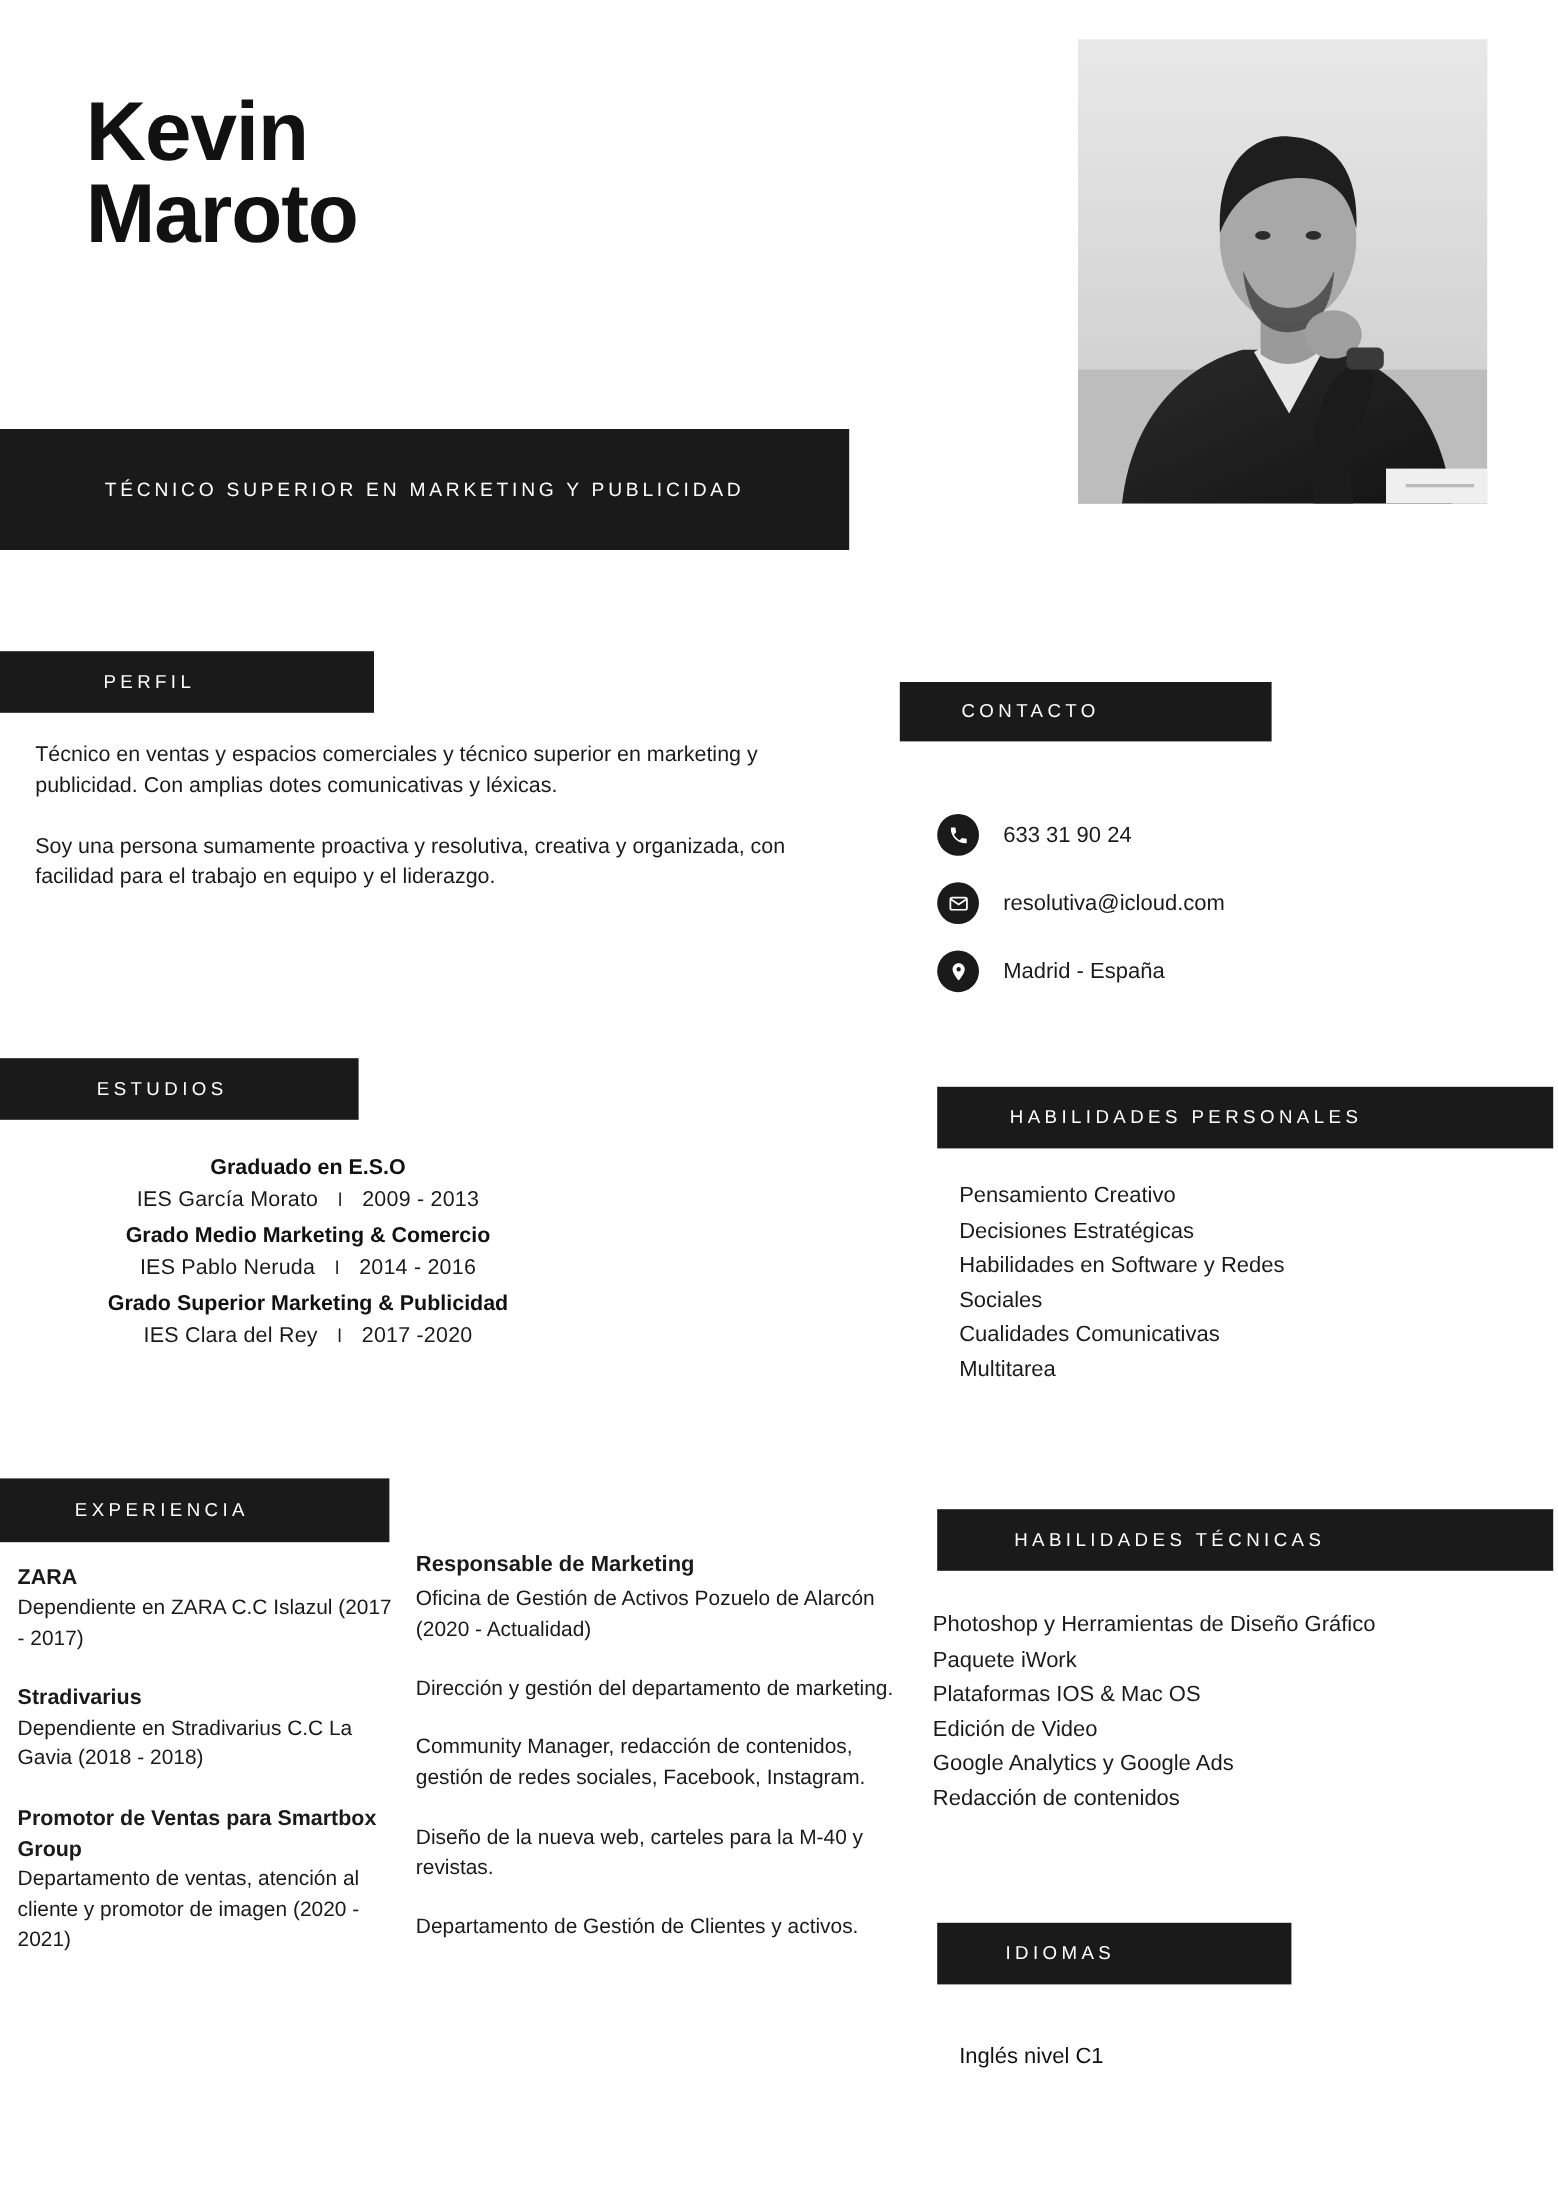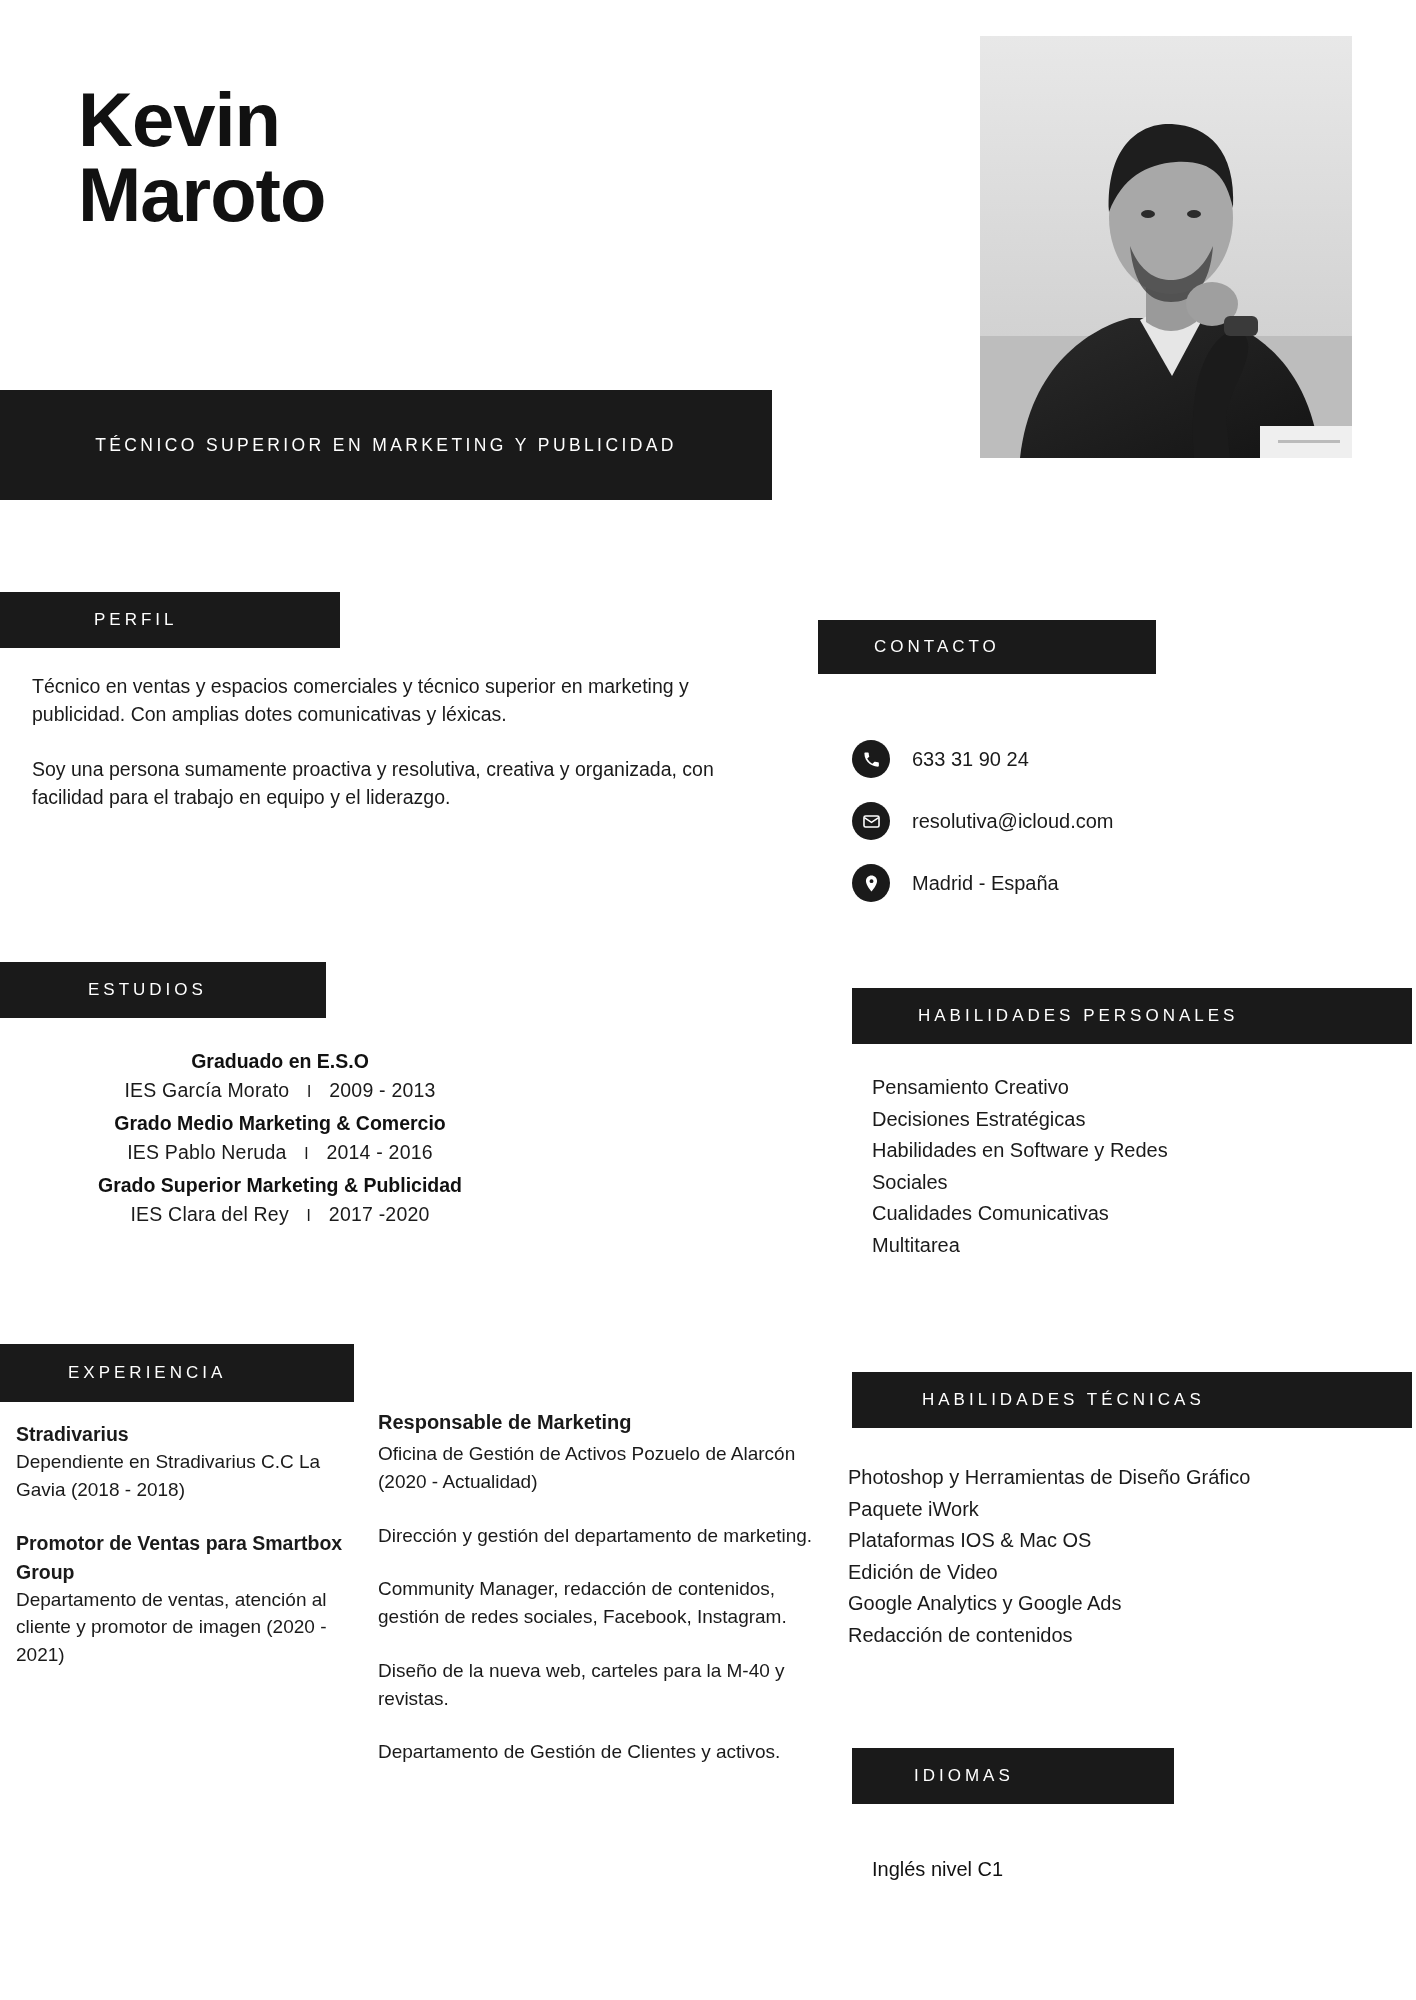--- a/index.html
+++ b/index.html
@@ -290,20 +290,24 @@
     <div class="edu-item">
       <div class="edu-title">Grado Superior Marketing &amp; Publicidad</div>
       <div class="edu-line">
         <span>IES Clara del Rey</span><span class="sep">l</span><span>2017 -2020</span>
       </div>
     </div>
   </div>
 
   <div class="exp-left">
     <div class="job">
+      <b>ZARA</b>
+      <span>Dependiente en ZARA C.C Islazul (2017 - 2017)</span>
+    </div>
+    <div class="job">
       <b>Stradivarius</b>
       <span>Dependiente en Stradivarius C.C La Gavia (2018 - 2018)</span>
     </div>
     <div class="job">
       <b>Promotor de Ventas para Smartbox Group</b>
       <span>Departamento de ventas, atención al cliente y promotor de imagen (2020 - 2021)</span>
     </div>
   </div>
 
   <div class="exp-right">

